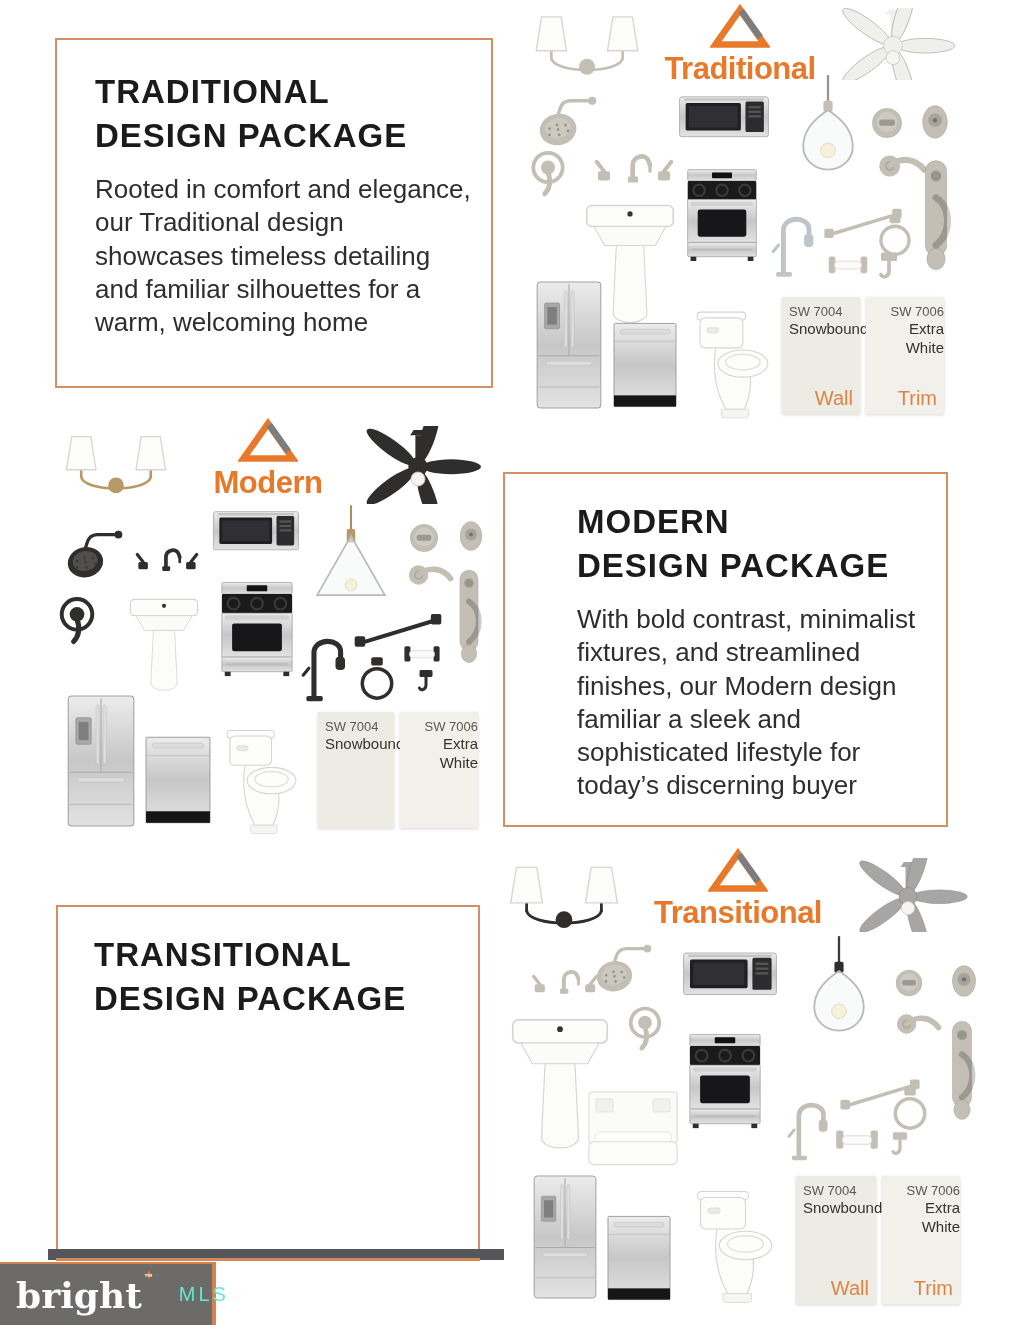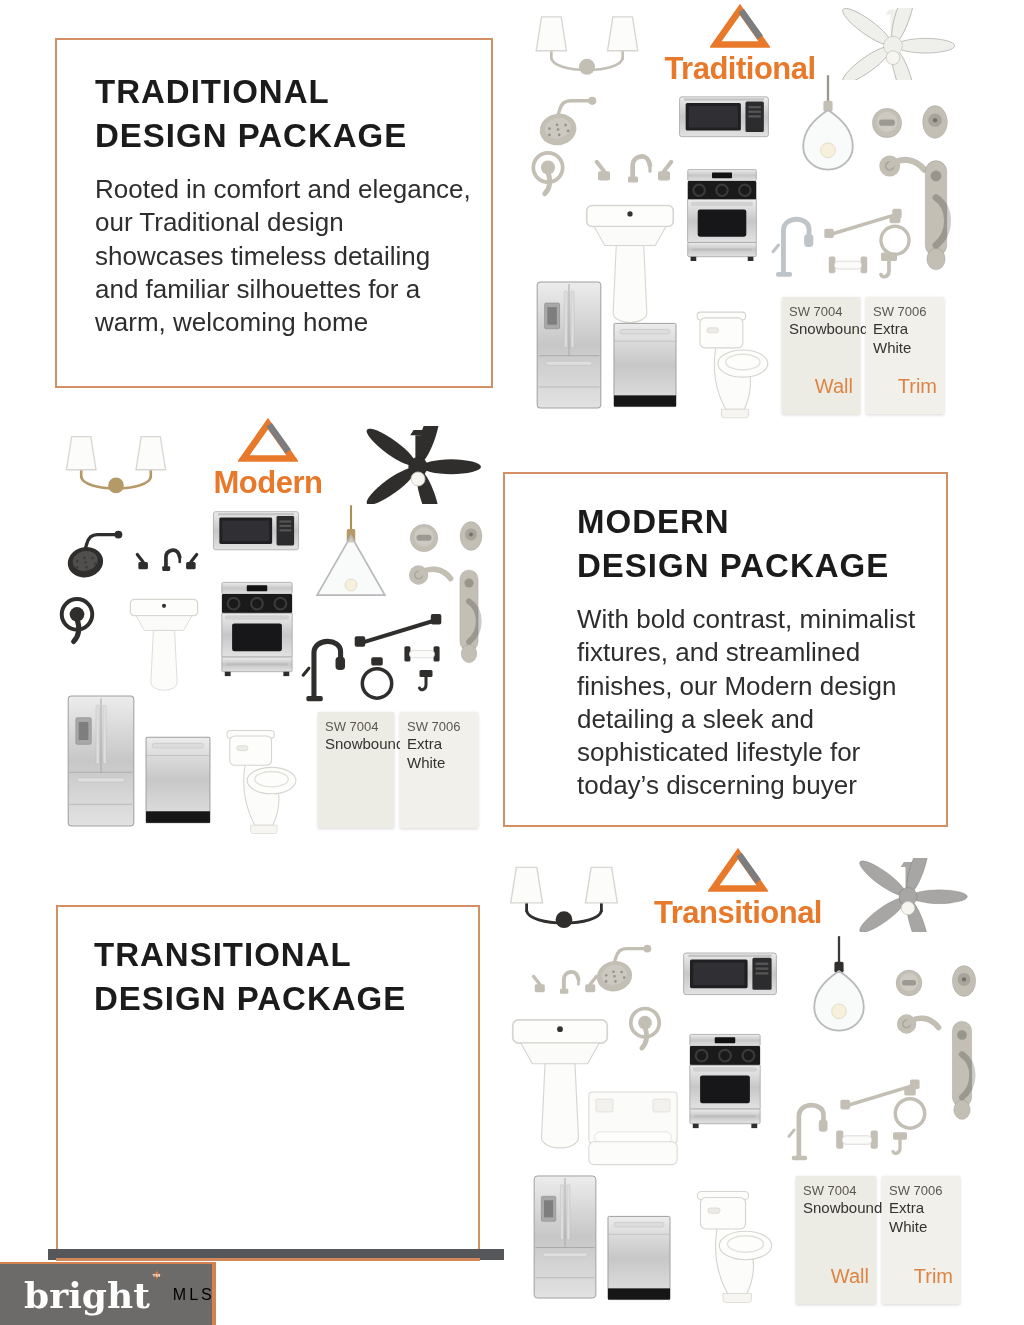--- a/index.html
+++ b/index.html
@@ -19,34 +19,34 @@
   .fin-brass{--metal:#b59a68;--cord:#a89159;}
   .fin-white{--metal:#efefec;--mline:#b9b7b2;}
   .fin-gray{--metal:#a7a6a4;}
   
   .logo{position:absolute;display:flex;flex-direction:column;align-items:center;z-index:1;}
   .logo-tri{width:60px;height:46px;}
   .logo-label{font-weight:bold;font-size:31px;color:#e8792a;margin-top:1px;letter-spacing:-0.5px;white-space:nowrap;}
   
   .swatch{position:absolute;background:#edece4;box-shadow:0 1px 3px rgba(0,0,0,.16);
           padding:7px 0 0 7px;box-sizing:border-box;z-index:1;}
-  .swatch.sw-b{background:#f1f0ea;}
+  .swatch.sw-b{background:#f1f0ea;text-align:right;}
   .sw-code{font-size:13px;color:#5a574f;line-height:1.25;}
   .sw-name{font-size:15px;font-weight:normal;color:#35332e;line-height:1.25;}
-  .sw-role{position:absolute;right:7px;bottom:16px;font-size:20px;color:#dd8444;}
+  .sw-role{position:absolute;right:7px;bottom:4px;font-size:20px;color:#dd8444;}
   
   .cut-strip{position:absolute;left:48px;top:1249px;width:456px;height:11px;background:#56575a;z-index:5;}
   .cut-line{position:absolute;left:56px;top:1258px;width:424px;height:3px;background:#d2895a;z-index:6;}
   .footer{position:absolute;left:0;top:1262px;width:216px;height:63px;background:#6c6b69;
           border-right:4px solid #d4824f;border-top:2px solid #d4824f;box-sizing:border-box;
-          display:flex;align-items:center;padding-left:24px;z-index:7;}
+          display:flex;align-items:center;padding-left:16px;z-index:7;}
   .b-word{font-family:"DejaVu Serif",serif;font-weight:bold;font-size:36px;color:#fdfdfd;position:relative;line-height:1;}
   .b-star{position:absolute;top:-9px;right:-2px;font-size:14px;color:#e0763c;font-family:"DejaVu Sans",sans-serif;}
   .b-tm{font-size:9px;color:#f0f0ef;position:relative;top:-15px;margin-left:2px;font-family:"Liberation Sans",sans-serif;}
-  .b-mls{font-size:16px;color:#000000;letter-spacing:3px;margin-left:12px;font-weight:400;}
+  .b-mls{font-size:20px;color:#5eead4;letter-spacing:3px;margin-left:26px;font-weight:400;}
 </style>
 </head>
 <body>
 
 <svg width="0" height="0" style="position:absolute" aria-hidden="true">
   <defs>
     <linearGradient id="gSteel" x1="0" y1="0" x2="0" y2="1">
       <stop offset="0" stop-color="#ececec"></stop>
         <stop offset=".5" stop-color="#c7c7c7"></stop>
         <stop offset="1" stop-color="#e2e2e2"></stop>
@@ -321,21 +321,21 @@
     <div class="sw-name">Extra White</div>
     <div class="sw-role">Trim</div>
   </div>
 </div>
 
 <div class="textbox" style="left:503px;top:472px;width:445px;height:355px;padding:26px 18px 0 72px">
   <h2 class="tb-head">
     <span style="display:block">MODERN</span>
     <span style="display:block">DESIGN PACKAGE</span>
   </h2>
-  <p class="tb-body">With bold contrast, minimalist fixtures, and streamlined finishes, our Modern design detailing a sleek and sophisticated lifestyle for today’s discerning buyer</p>
+  <p class="tb-body">With bold contrast, minimalist fixtures, and streamlined finishes, our Modern design familiar a sleek and sophisticated lifestyle for today’s discerning buyer</p>
 </div>
 
 <div>
   <div class="logo" style="left:192px;top:418px;width:152px">
     <svg class="logo-tri">
         <use href="#sym-tri"></use>
       </svg>
     <div class="logo-label">Modern</div>
   </div>
   <svg class="item fin-brass" style="left:62px;top:428px;width:108px;height:80px">

